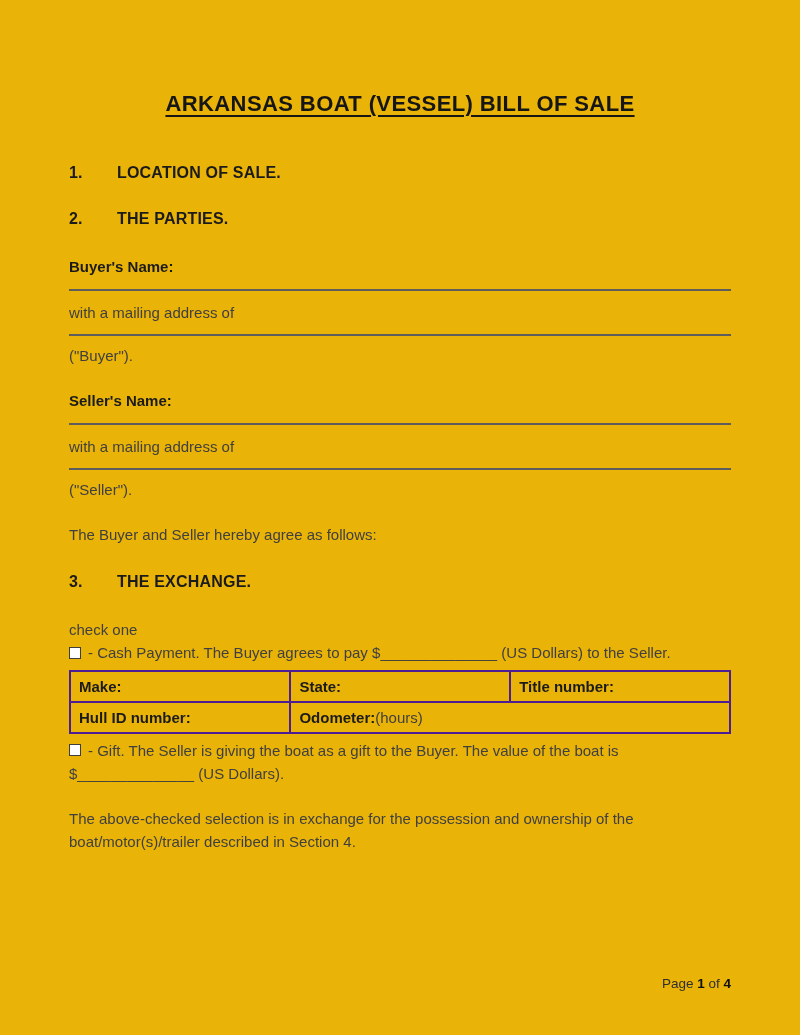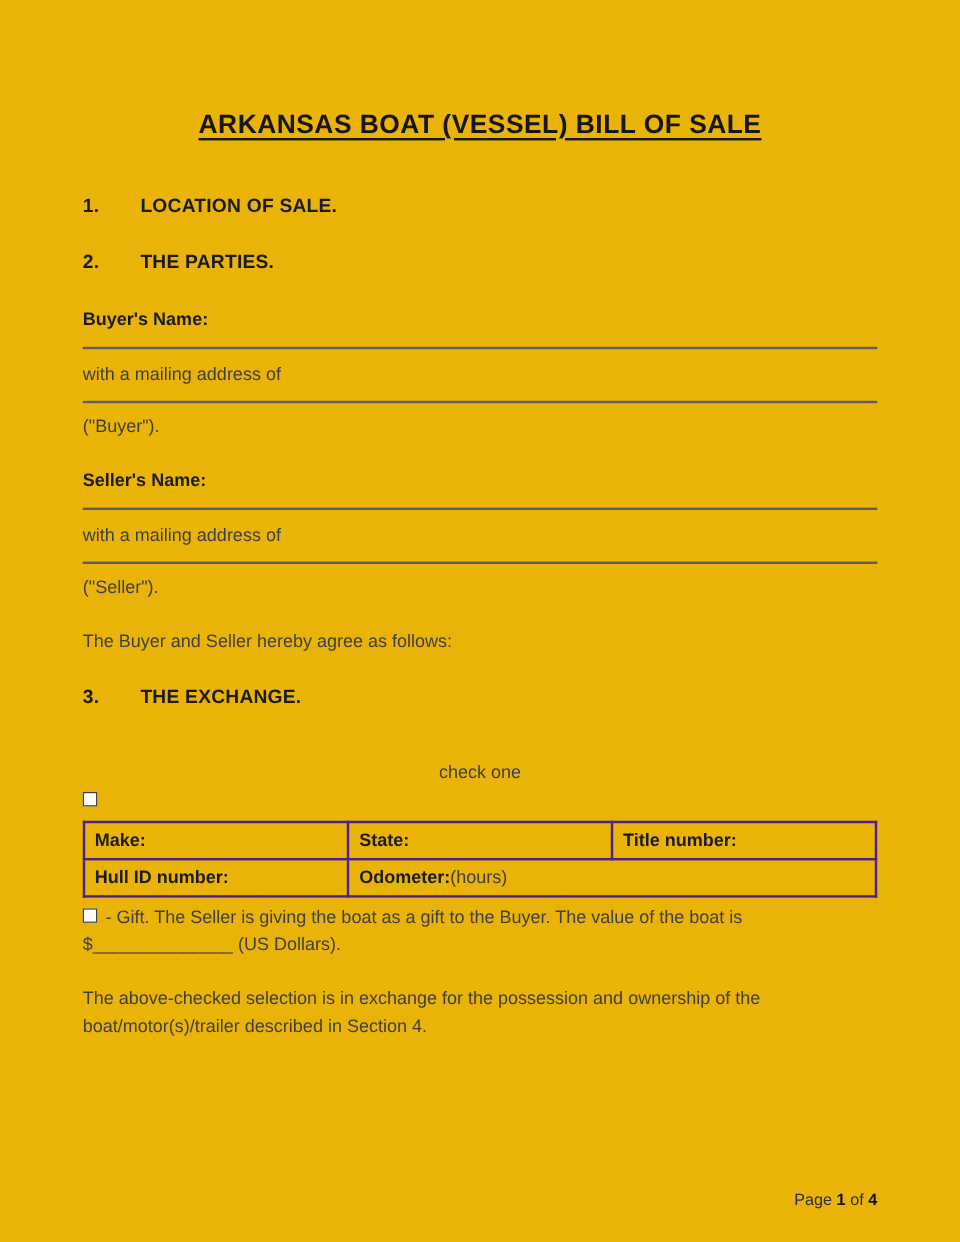--- a/index.html
+++ b/index.html
@@ -62,21 +62,21 @@
   .seller-label { margin-top: 25px; }
   .fill-line {
     height: 0;
     border-bottom: 2px solid #5d5d5d;
   }
   .line-after-name    { margin-top: 12px; }
   .line-after-address { margin-top: 11px; }
   .address-label { margin-top: 12px; font-size: 15px; line-height: 20px; }
   .party-tag     { margin-top: 10px; font-size: 15px; line-height: 20px; }
   .agree-line    { margin-top: 25px; font-size: 15px; line-height: 20px; }
-  .check-one     { margin-top: 40px; line-height: 23px; text-align: center; }
+  .check-one     { margin-top: 26px; line-height: 23px; }
   .option-line   { line-height: 23.5px; }
   .checkbox {
     display: inline-block;
     width: 10px;
     height: 10px;
     border: 1.6px solid #3f3f40;
     margin-right: 7px;
     vertical-align: baseline;
     position: relative;
     top: 0.5px;
@@ -104,21 +104,21 @@
   .odometer-unit {
     font-weight: 400;
     color: #3f3f40;
     font-size: 15px;
   }
   .gift-block { margin-top: 5px; }
   .closing-para { margin-top: 21px; }
   .page-footer {
     position: absolute;
     right: 69px;
-    bottom: 28px;
+    bottom: 44px;
     font-size: 13.5px;
     color: #2e2e2e;
   }
   .page-footer b { color: #111111; }
 </style>
 </head>
 <body>
 
 <div class="page">
 
@@ -150,21 +150,21 @@
   <div class="body-text agree-line">The Buyer and Seller hereby agree as follows:</div>
 
   <div class="section-heading h-exchange">
     <span class="sec-num">3.</span>
     <span>THE EXCHANGE.</span>
   </div>
 
   <div class="body-text check-one">check one</div>
 
   <div class="body-text option-line">
-    <span class="checkbox"></span>
+    <span class="checkbox"></span><span>- Cash Payment. The Buyer agrees to pay $______________ (US Dollars) to the Seller.</span>
   </div>
 
 
   <table class="trade-table">
     <colgroup>
         <col style="width:33.4%">
         <col style="width:33.3%">
         <col style="width:33.3%">
       </colgroup>
     <tbody>

